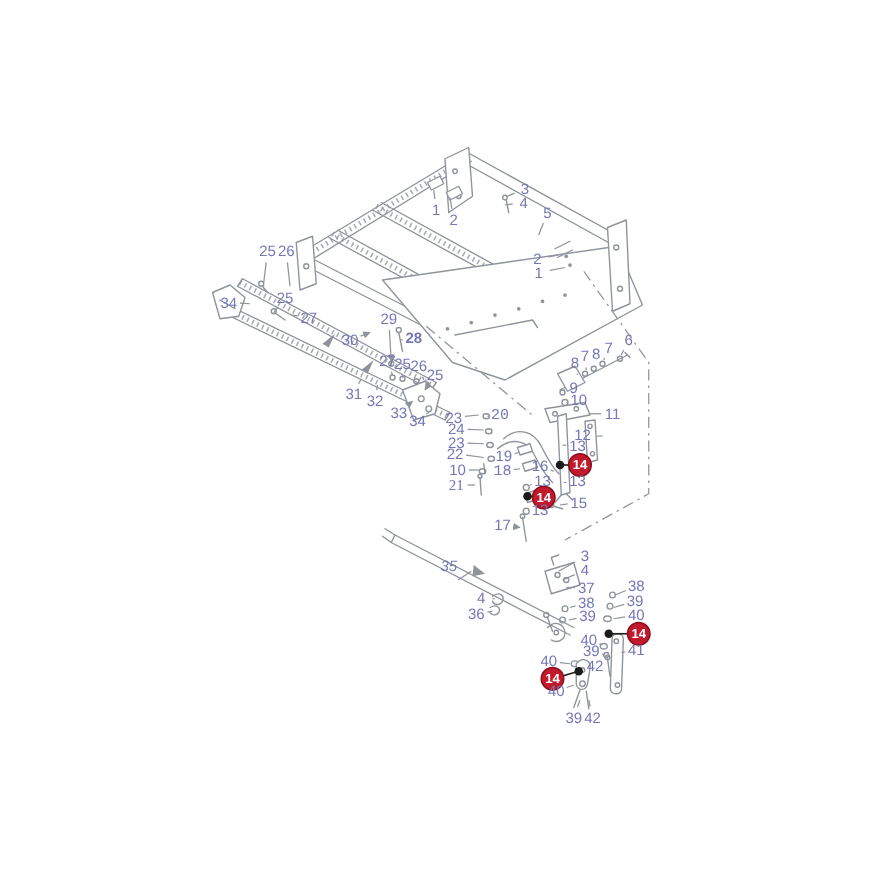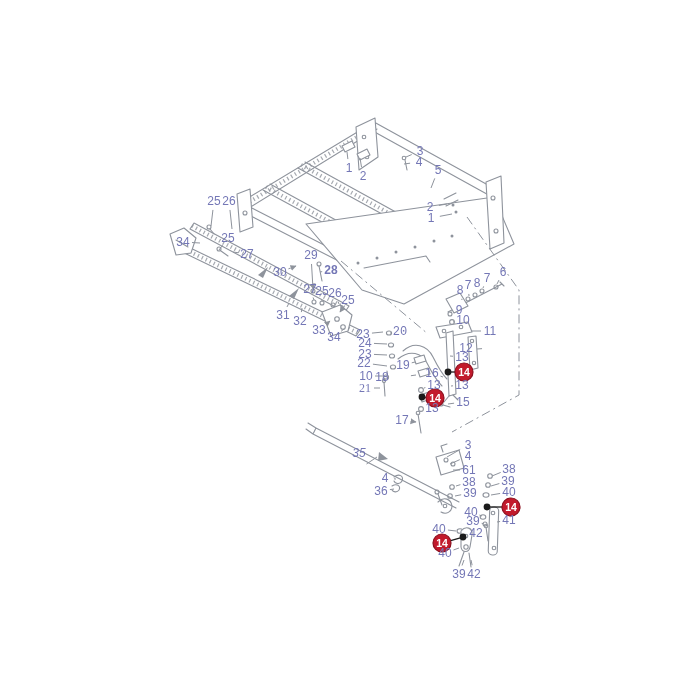--- a/index.html
+++ b/index.html
@@ -284,42 +284,42 @@
       <span class="plabel" style="left: 300px; top: 321px;">32</span>
       <span class="plabel" style="left: 319px; top: 330px;">33</span>
       <span class="plabel" style="left: 334px; top: 337px;">34</span>
       <span class="plabel" style="left: 363px; top: 334px;">23</span>
       <span class="plabel" style="left: 400px; top: 332px; font-family: Liberation Mono, monospace;">20</span>
       <span class="plabel" style="left: 365px; top: 343px;">24</span>
       <span class="plabel" style="left: 365px; top: 354px;">23</span>
       <span class="plabel" style="left: 364px; top: 363px;">22</span>
       <span class="plabel" style="left: 403px; top: 365px;">19</span>
       <span class="plabel" style="left: 366px; top: 376px;">10</span>
-      <span class="plabel" style="left: 382px; top: 377px;">18</span>
+      <span class="plabel" style="left: 402px; top: 377px; font-family: Liberation Mono, monospace;">18</span>
       <span class="plabel" style="left: 432px; top: 373px;">16</span>
       <span class="plabel" style="left: 365px; top: 388px; font-family: Liberation Serif, serif;">21</span>
       <span class="plabel" style="left: 462px; top: 357px;">13</span>
       <span class="plabel" style="left: 434px; top: 385px;">13</span>
       <span class="plabel" style="left: 462px; top: 385px;">13</span>
       <span class="plabel" style="left: 463px; top: 402px;">15</span>
       <span class="plabel" style="left: 432px; top: 408px;">13</span>
       <span class="plabel" style="left: 402px; top: 420px;">17</span>
       <span class="plabel" style="left: 460px; top: 290px;">8</span>
       <span class="plabel" style="left: 468px; top: 285px;">7</span>
       <span class="plabel" style="left: 477px; top: 283px;">8</span>
       <span class="plabel" style="left: 487px; top: 278px;">7</span>
       <span class="plabel" style="left: 503px; top: 272px;">6</span>
       <span class="plabel" style="left: 459px; top: 310px;">9</span>
       <span class="plabel" style="left: 463px; top: 320px;">10</span>
       <span class="plabel" style="left: 490px; top: 331px;">11</span>
       <span class="plabel" style="left: 466px; top: 348px;">12</span>
       <span class="plabel" style="left: 468px; top: 445px;">3</span>
       <span class="plabel" style="left: 468px; top: 456px;">4</span>
       <span class="plabel" style="left: 359px; top: 453px; font-style: italic;">35</span>
-      <span class="plabel" style="left: 469px; top: 470px;">61</span>
+      <span class="plabel" style="left: 469px; top: 470px;">37</span>
       <span class="plabel" style="left: 385px; top: 478px;">4</span>
       <span class="plabel" style="left: 469px; top: 482px;">38</span>
       <span class="plabel" style="left: 381px; top: 491px;">36</span>
       <span class="plabel" style="left: 470px; top: 493px;">39</span>
       <span class="plabel" style="left: 509px; top: 469px;">38</span>
       <span class="plabel" style="left: 508px; top: 481px;">39</span>
       <span class="plabel" style="left: 509px; top: 492px;">40</span>
       <span class="plabel" style="left: 471px; top: 512px;">40</span>
       <span class="plabel" style="left: 473px; top: 521px;">39</span>
       <span class="plabel" style="left: 509px; top: 520px;">41</span>

